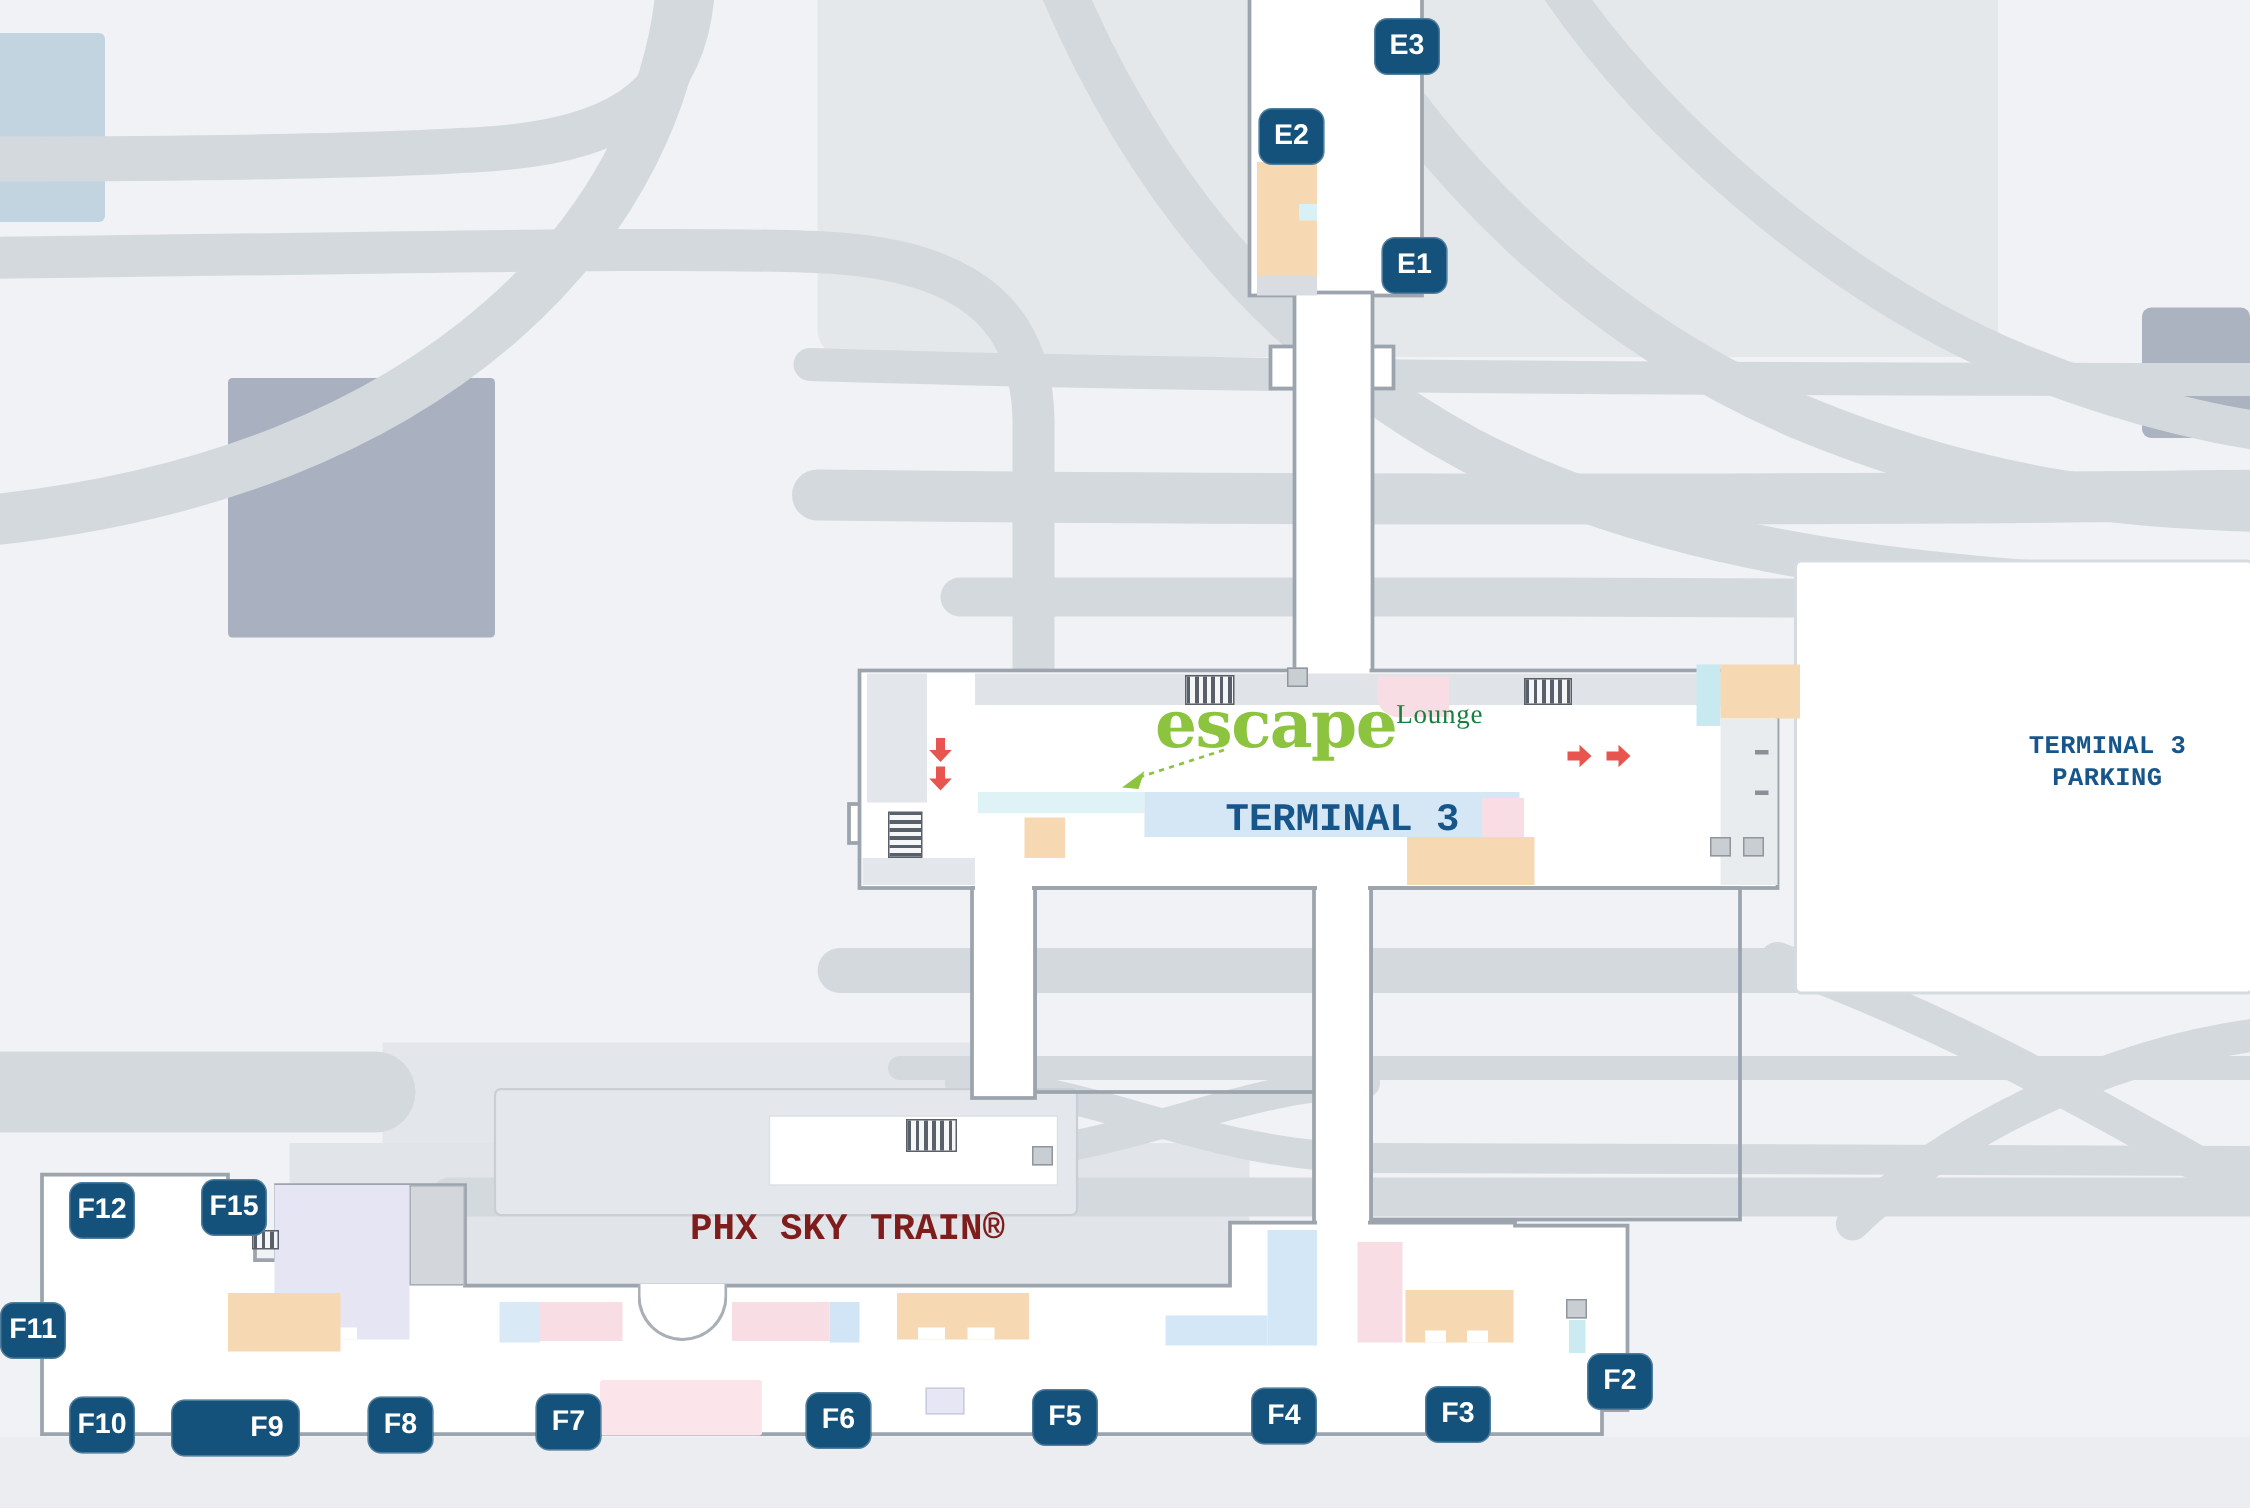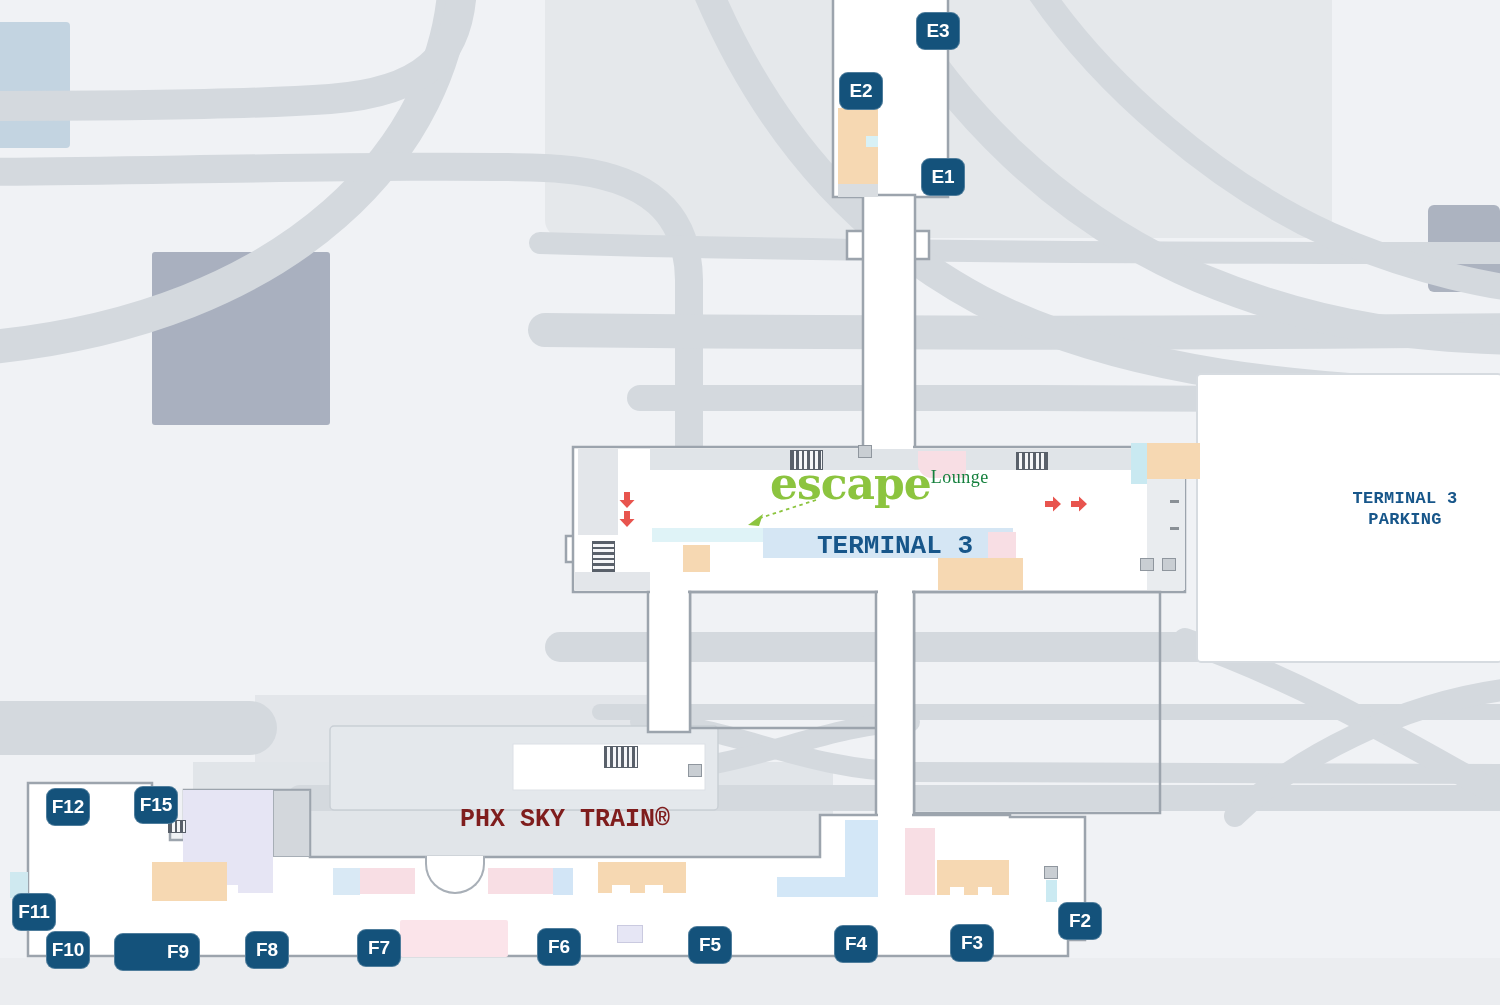--- a/index.html
+++ b/index.html
@@ -181,21 +181,21 @@
     <div>TERMINAL 3</div>
     <div>PARKING</div>
   </div>
   <div class="abs heading" style="left:415px;top:779px;width:300px;font-size:25px;color:#7f1d1d;white-space:nowrap;margin-top:26px;">PHX SKY TRAIN®</div>
 
   <div class="gate" style="left:916px;top:12px;">E3</div>
   <div class="gate" style="left:839px;top:72px;">E2</div>
   <div class="gate" style="left:921px;top:158px;">E1</div>
   <div class="gate" style="left:46px;top:788px;">F12</div>
   <div class="gate" style="left:134px;top:786px;">F15</div>
-  <div class="gate" style="left:12px;top:868px;margin-top:25px;">F11</div>
+  <div class="gate" style="left:0;top:868px;">F11</div>
   <div class="gate" style="left:46px;top:931px;">F10</div>
   <div class="gate" style="left:114px;top:933px;padding-left:42px;">F9</div>
   <div class="gate" style="left:245px;top:931px;">F8</div>
   <div class="gate" style="left:357px;top:929px;">F7</div>
   <div class="gate" style="left:537px;top:928px;">F6</div>
   <div class="gate" style="left:688px;top:926px;">F5</div>
   <div class="gate" style="left:834px;top:925px;">F4</div>
   <div class="gate" style="left:950px;top:924px;">F3</div>
   <div class="gate" style="left:1034px;top:902px;margin-left:24px;">F2</div>
 

